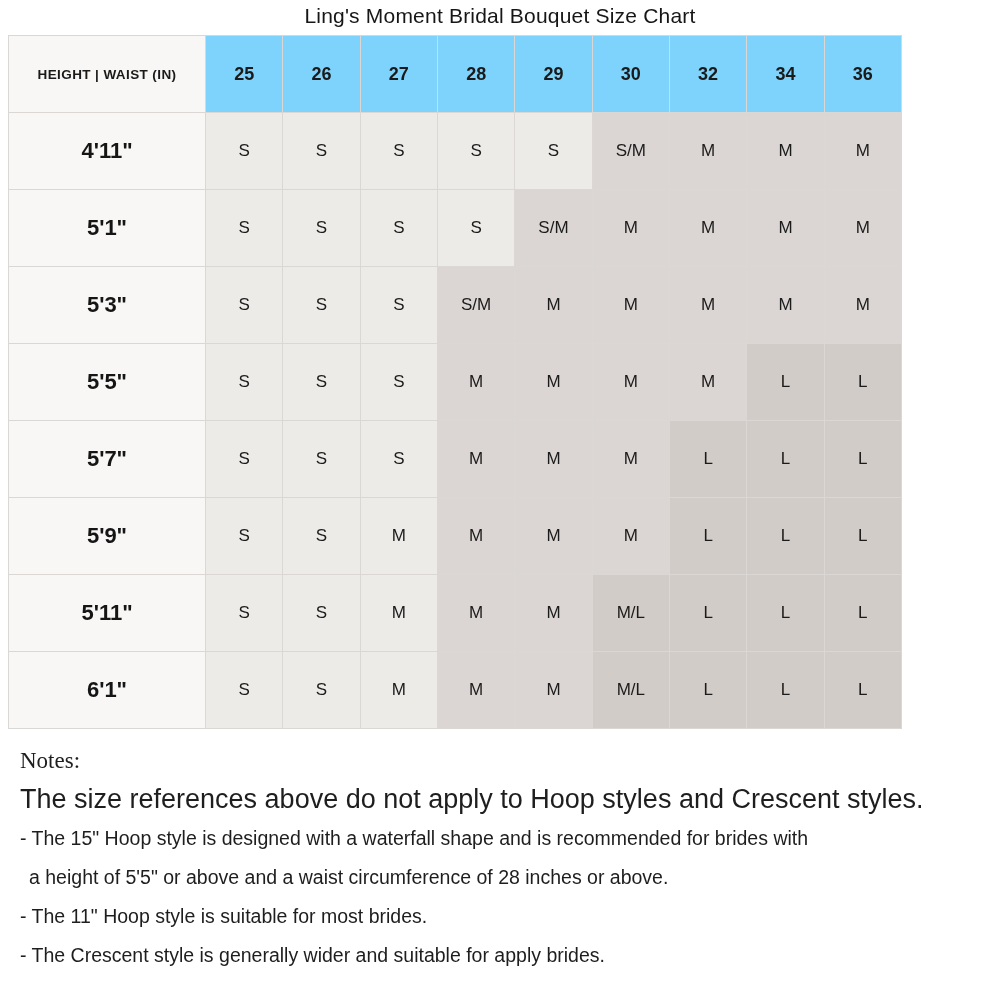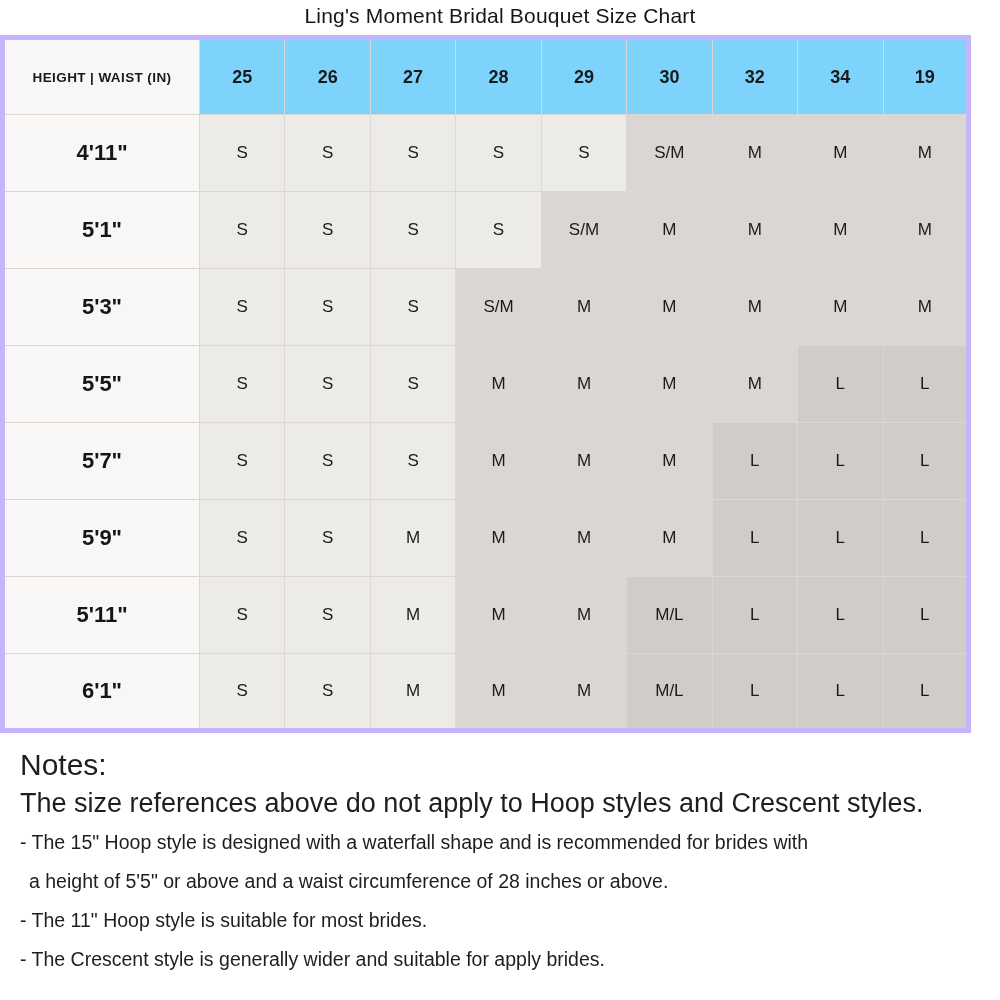--- a/index.html
+++ b/index.html
@@ -17,24 +17,24 @@
     text-align: center;
     font-size: 21px;
     font-weight: 400;
     letter-spacing: 0.2px;
     color: #161616;
     height: 25px;
   }
   table.size-chart {
     border-collapse: collapse;
     table-layout: fixed;
-    width: 971px;
-    margin-left: 0;
+    width: 894px;
+    margin-left: 8px;
     margin-top: 6px;
-    border: 5px solid #c4b5fd;
+    border: 1px solid #c4b5fd;
   }
   table.size-chart td, table.size-chart th {
     border: 1px solid #dad7d4;
     text-align: center;
     vertical-align: middle;
     height: 77px;
     overflow: hidden;
   }
   th.corner {
     background: #f8f7f6;
@@ -60,21 +60,21 @@
     font-weight: 400;
     color: #1b1b1b;
   }
   td.cell.light  { background: #edebe8; }
   td.cell.medium { background: #dbd6d3; }
   td.cell.dark   { background: #d2ccc8; }
   .notes {
     margin: 13px 0 0 20px;
     color: #1e1e1e;
   }
-  .notes-heading { font-size: 30px; line-height: 37px; }
+  .notes-heading { font-size: 23px; line-height: 37px; font-family: Liberation Serif, serif; }
   .notes-intro   { font-size: 27px; line-height: 40px; }
   .note-bullet   { font-size: 19.5px; line-height: 39px; }
   .note-bullet.cont { padding-left: 9px; }
 </style>
 </head>
 <body>
 
 <div class="page">
 
   <div class="title">Ling's Moment Bridal Bouquet Size Chart</div>
@@ -89,21 +89,21 @@
         <th class="corner">HEIGHT | WAIST (IN)</th>
 
       <th class="colhead">25</th>
           <th class="colhead">26</th>
           <th class="colhead">27</th>
           <th class="colhead">28</th>
           <th class="colhead">29</th>
           <th class="colhead">30</th>
           <th class="colhead">32</th>
           <th class="colhead">34</th>
-          <th class="colhead">19</th>
+          <th class="colhead">36</th>
         </tr>
     </thead>
     <tbody>
 
     <tr>
           <td class="rowhead">4'11"</td>
           <td class="cell light">S</td>
           <td class="cell light">S</td>
           <td class="cell light">S</td>
           <td class="cell light">S</td>

